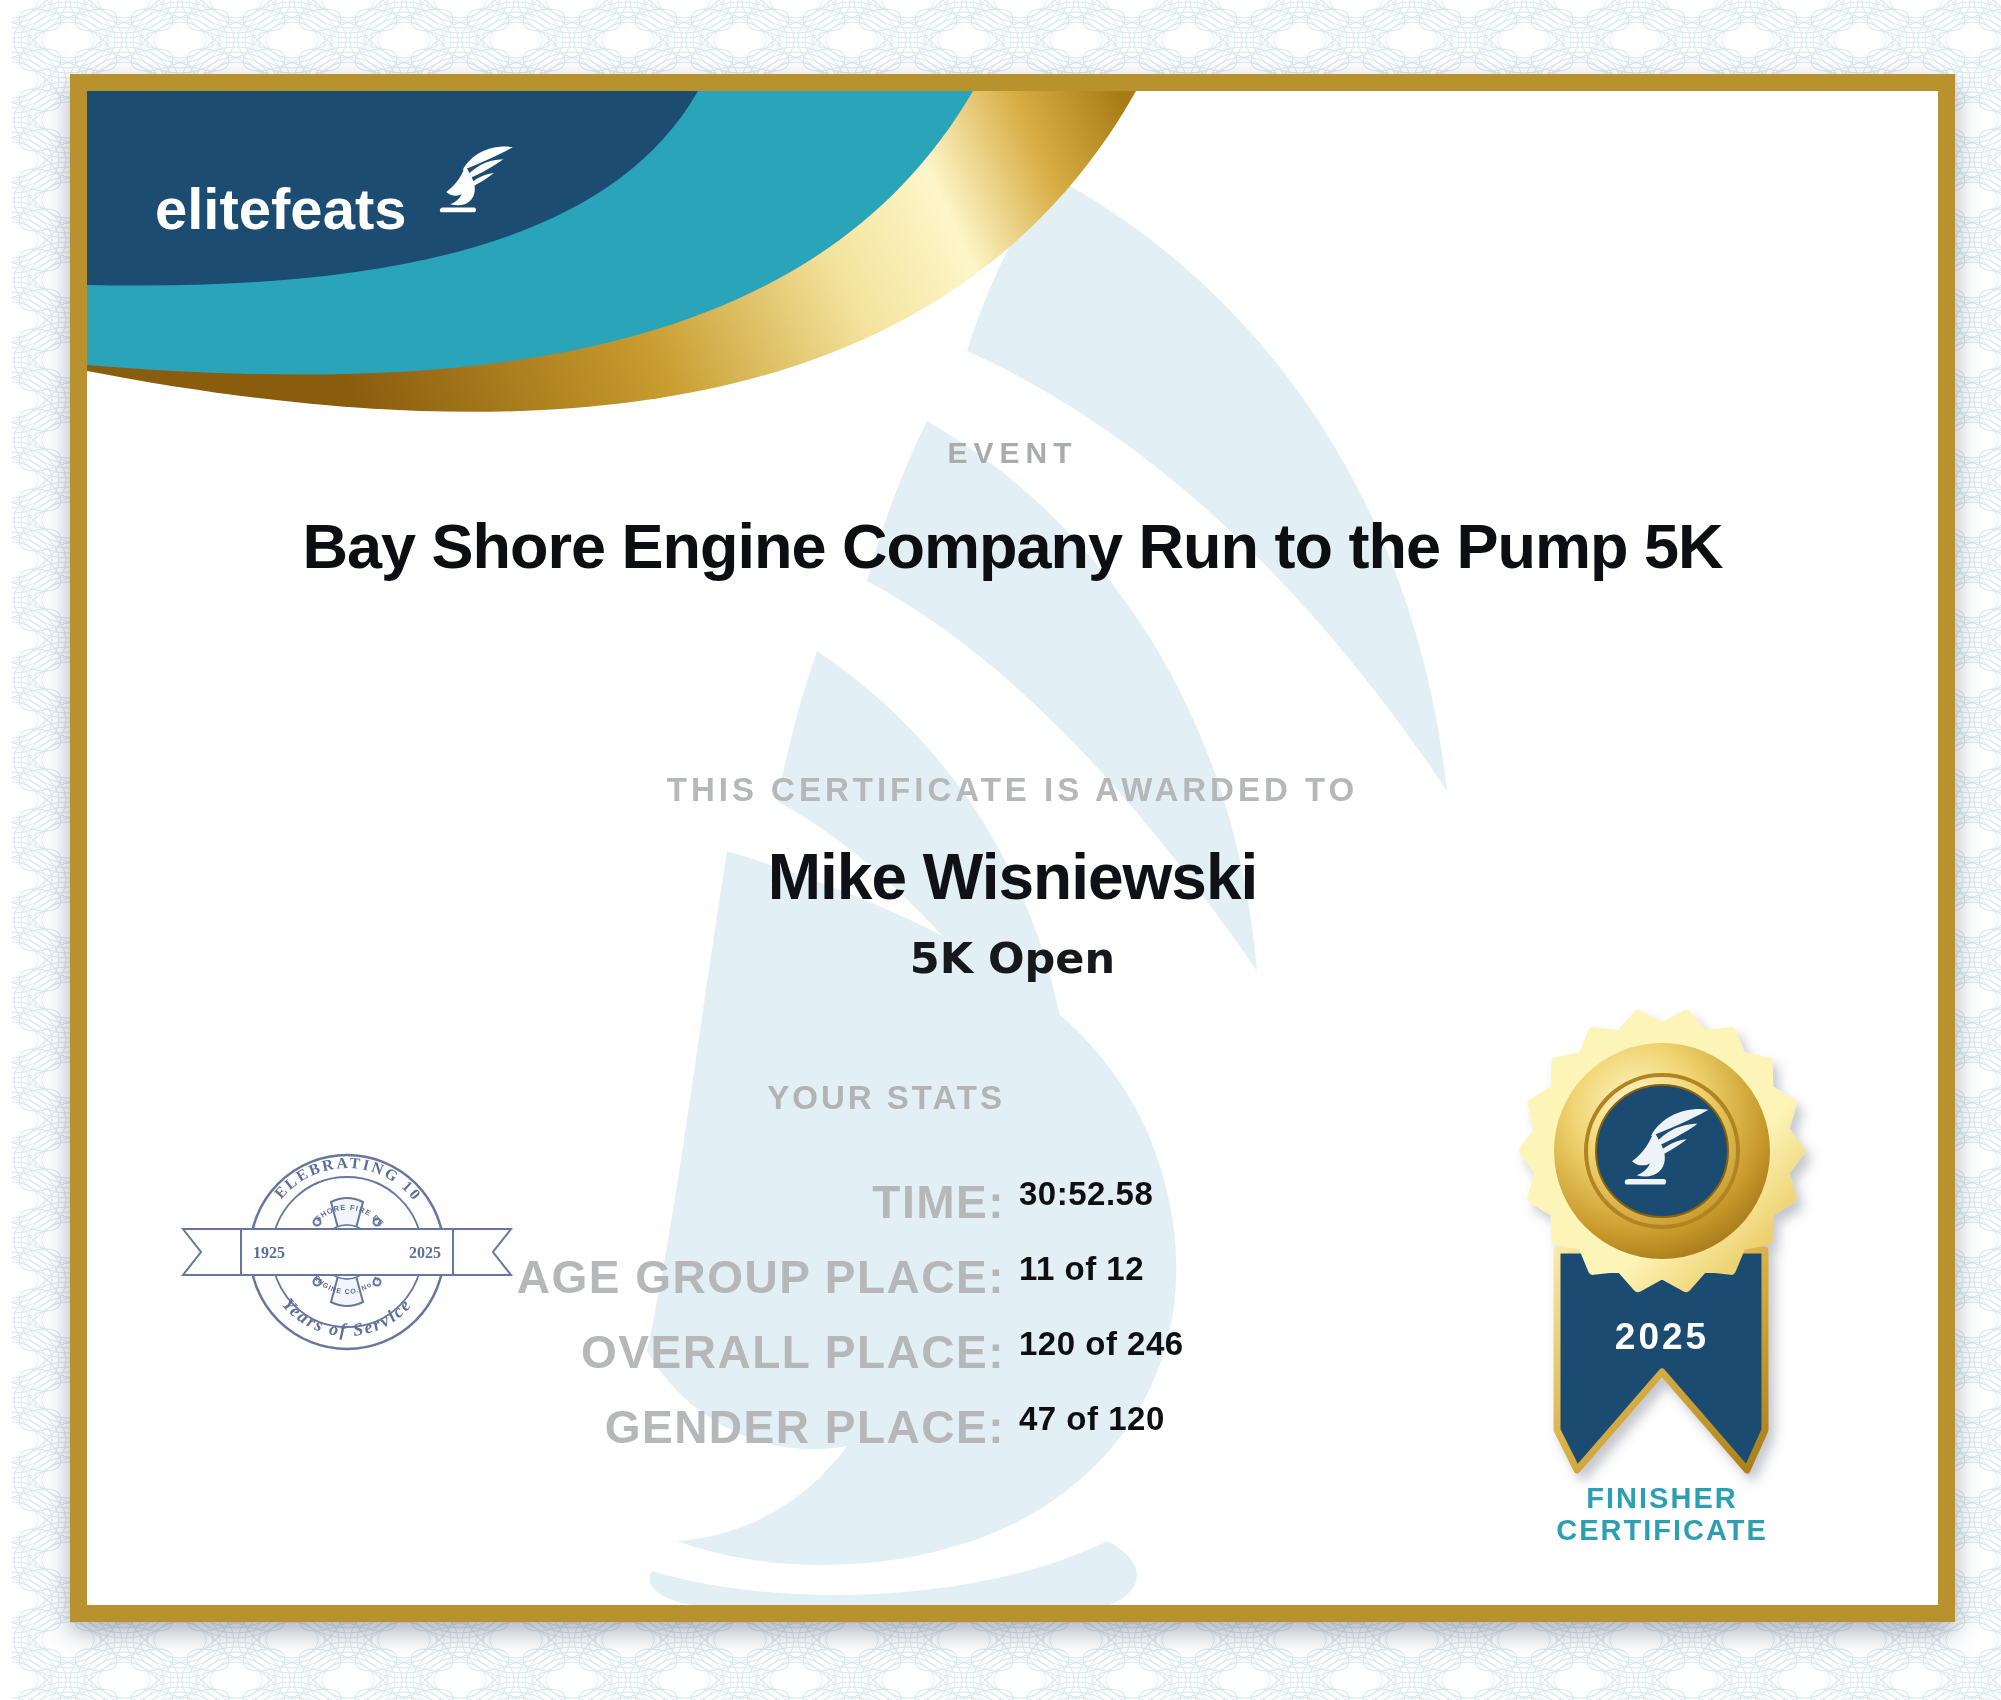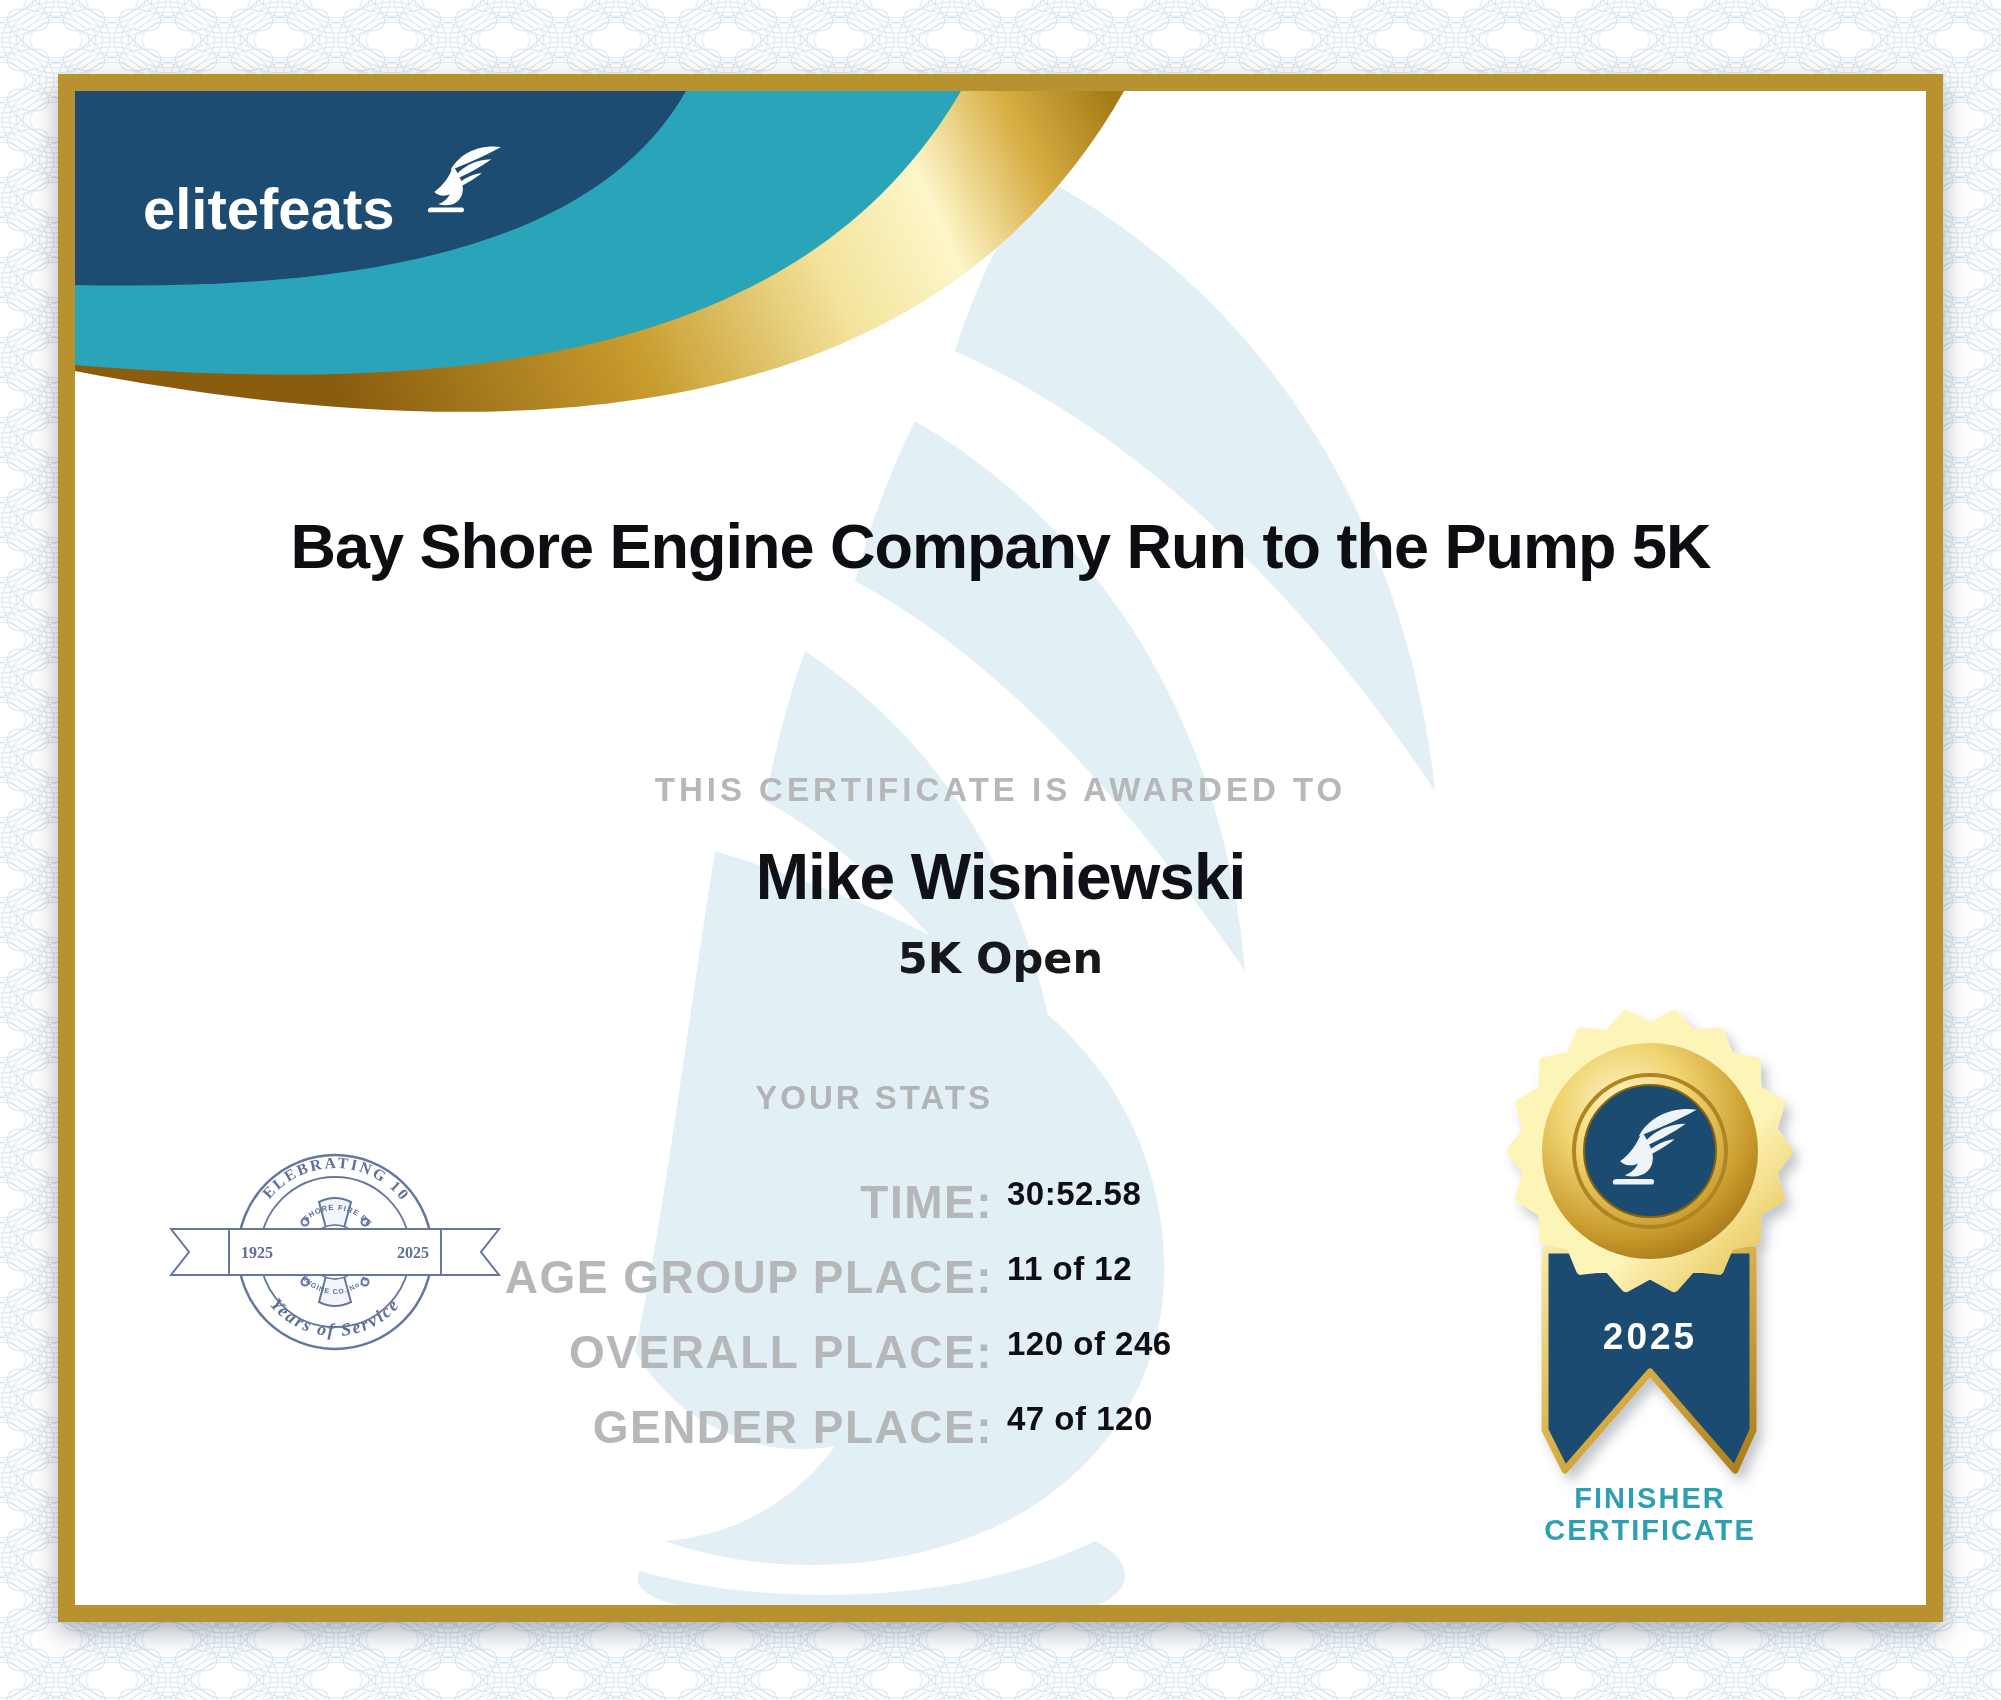--- a/index.html
+++ b/index.html
@@ -1,17 +1,17 @@
 <!DOCTYPE html>
 <html><head>
 <meta charset="utf-8">
 <style>
   html,body{margin:0;padding:0;width:2001px;height:1700px;overflow:hidden;background:#ffffff;
             font-family:"Liberation Sans",sans-serif;}
-  #stage{position:relative;width:1859px;height:1700px;}
+  #stage{position:relative;width:1859px;height:1700px;margin-left:12px;}
   #guilloche{position:absolute;left:0;top:0;width:2001px;height:1700px;z-index:0;}
   
   #frame{position:absolute;left:58px;top:74px;width:1885px;height:1548px;box-sizing:border-box;
          border:17px solid #b8922f;background:#ffffff;z-index:1;
          box-shadow:0 10px 24px rgba(70,85,105,.45);}
   #content{position:absolute;left:0;top:0;width:1851px;height:1514px;overflow:hidden;}
   .abs{position:absolute;}
   #watermark{left:0;top:0;width:1851px;height:1514px;z-index:1;}
   #header-art{left:0;top:0;width:1100px;height:400px;z-index:3;}
   .txt{left:0;right:0;text-align:center;z-index:4;color:#0e0f13;line-height:1.05;}
@@ -91,20 +91,21 @@
         <text x="68" y="138" font-size="58" font-weight="bold" fill="#ffffff" letter-spacing="0">elitefeats</text>
         <g transform="translate(347,52) scale(0.68)" fill="#ffffff">
           <path d="M116,6 C86,2 56,14 42,40 C62,32 92,20 116,6 Z"></path>
           <path d="M102,24 C78,24 56,36 43,56 C62,48 86,36 102,24 Z"></path>
           <path d="M88,44 C70,46 54,56 44,70 C58,64 76,54 88,44 Z"></path>
           <path d="M46,34 C40,50 32,62 18,72 C24,78 34,79 41,75 C38,82 32,87 24,90 C34,93 45,92 52,86 C62,78 62,64 56,52 C52,44 49,38 46,34 Z"></path>
           <path d="M14,95 L58,95 C62,95 63,99 60,102 L10,102 C7,99 9,95 14,95 Z"></path>
         </g>
       </svg>
 
+      <div class="abs txt event-label">EVENT</div>
       <div class="abs txt event-title">Bay Shore Engine Company Run to the Pump 5K</div>
       <div class="abs txt award-intro">THIS CERTIFICATE IS AWARDED TO</div>
       <div class="abs txt award-name">Mike Wisniewski</div>
       <div class="abs txt award-division">5K Open</div>
 
       <div class="stats-heading">YOUR STATS</div>
       <div class="stat-row" style="top:1084px">
         <span class="stat-label">TIME:</span>
         <span class="stat-value">30:52.58</span>
       </div>

